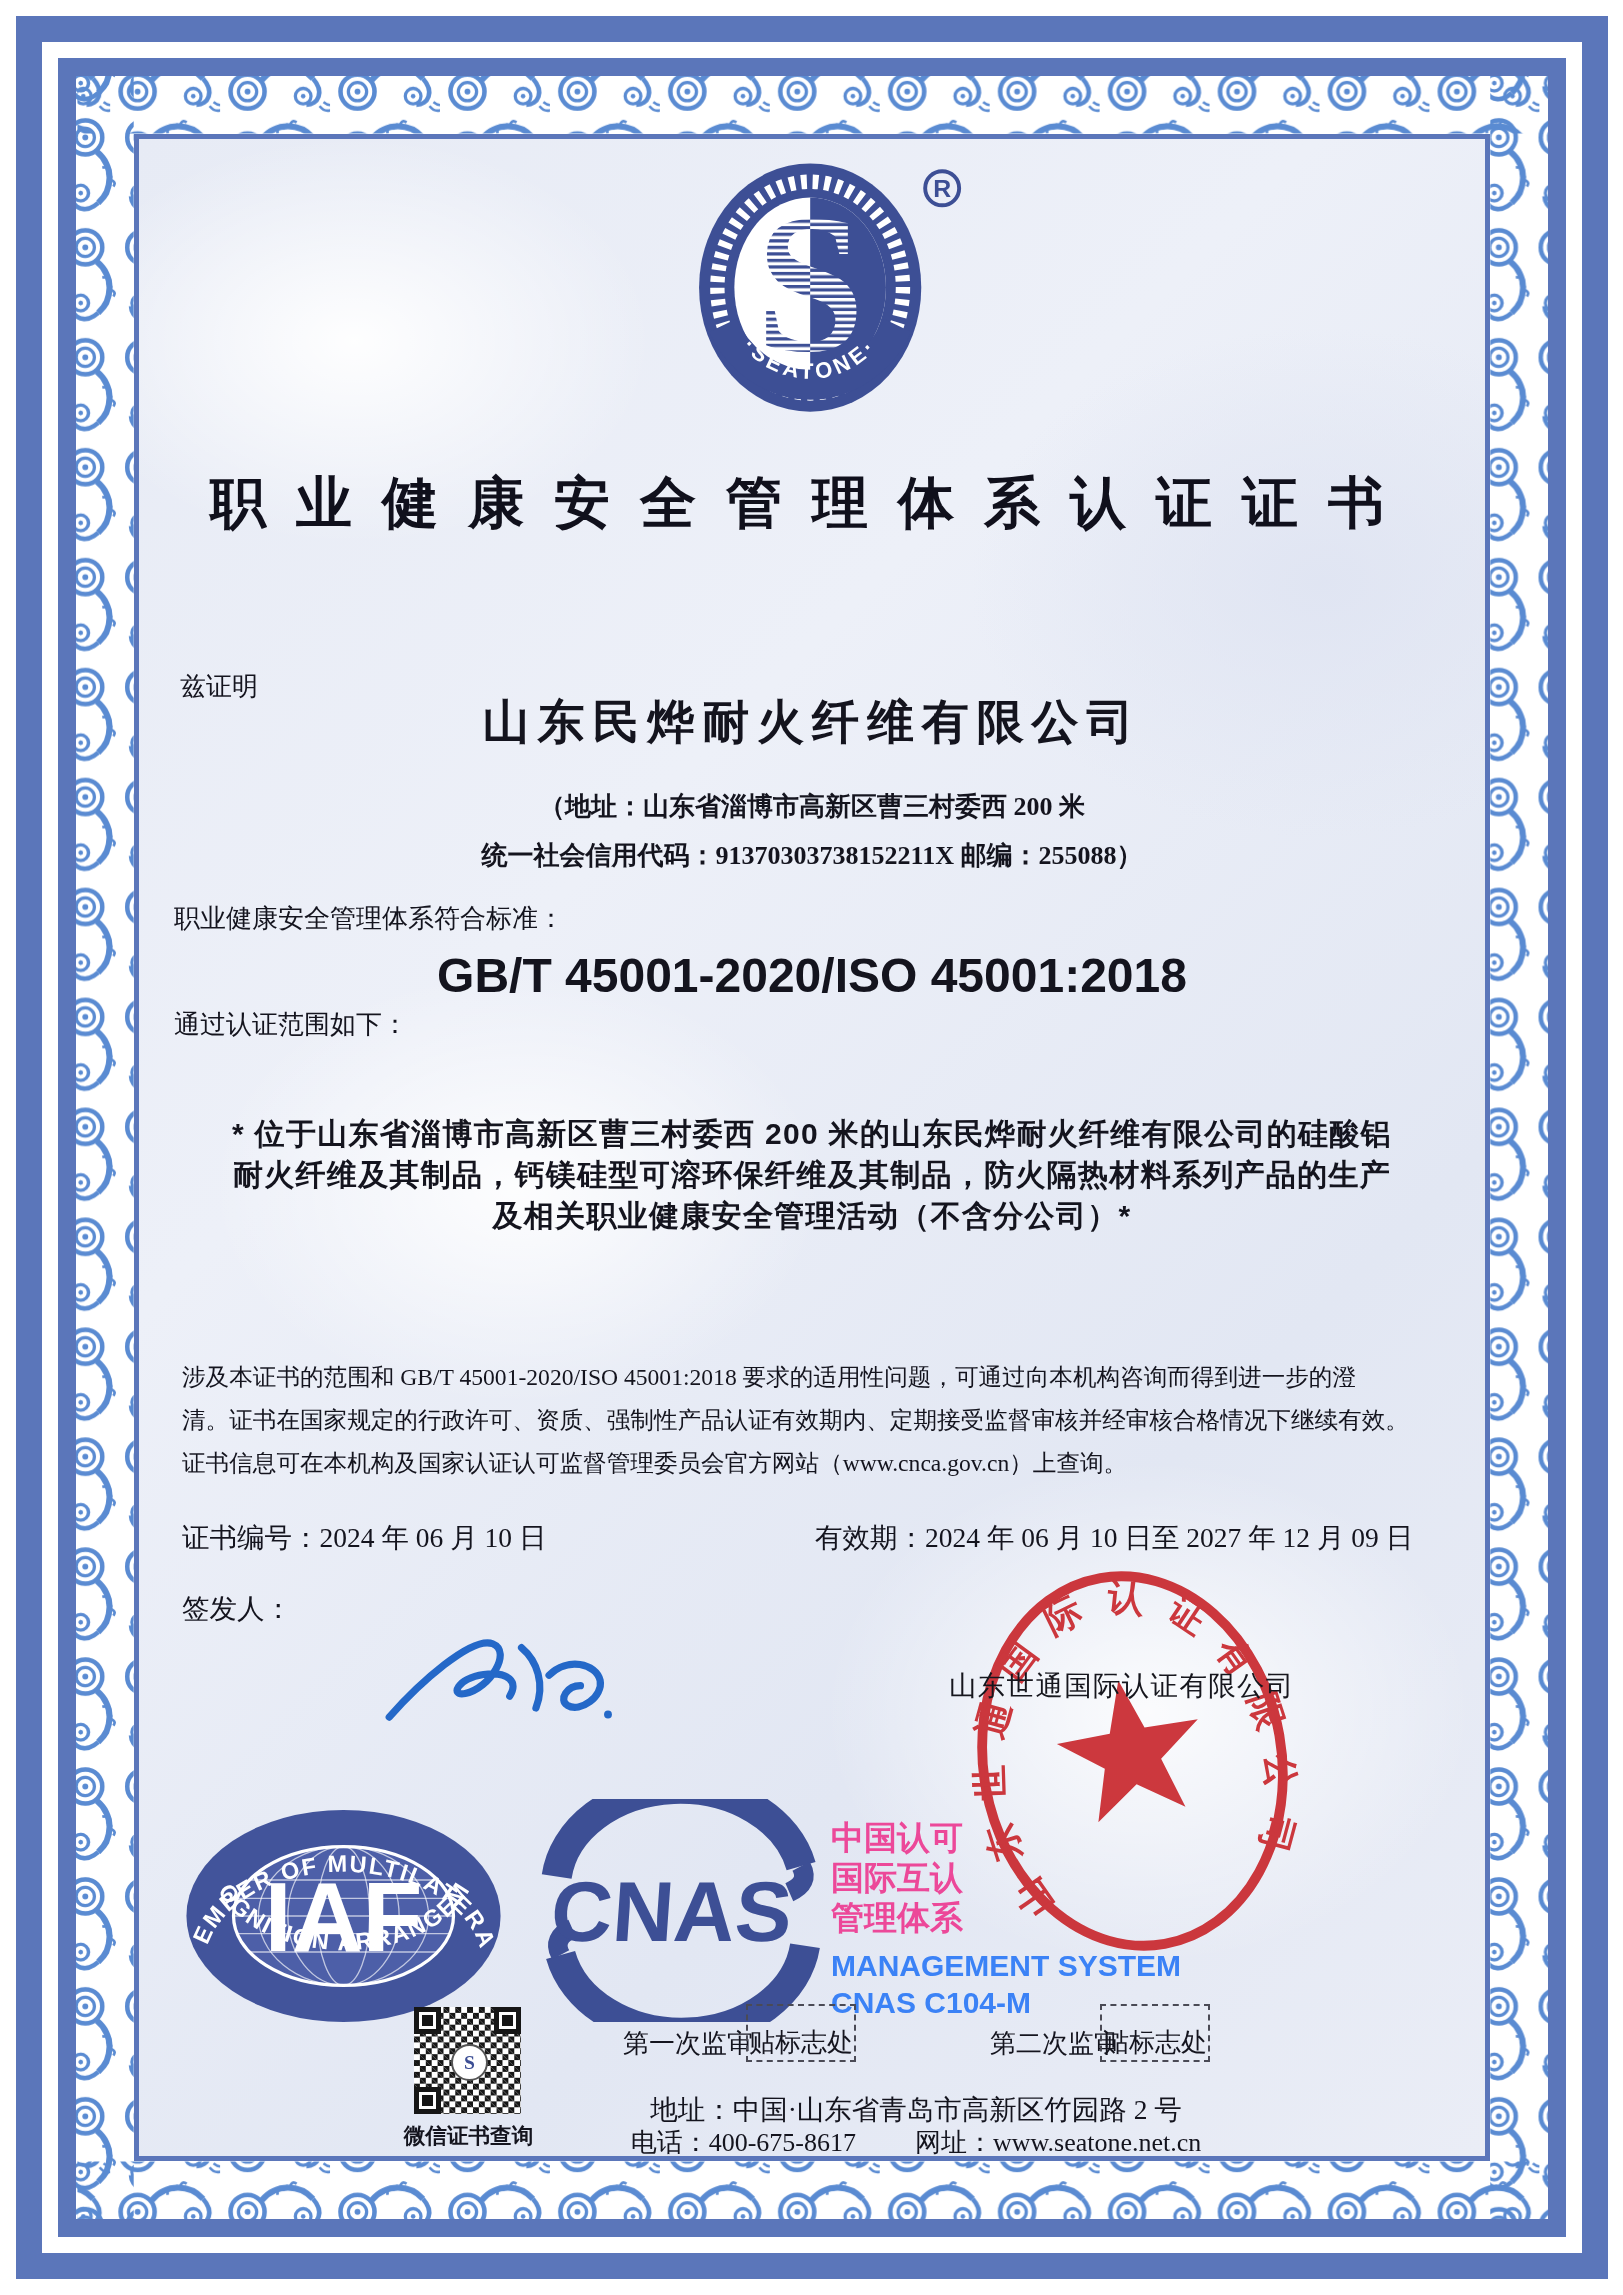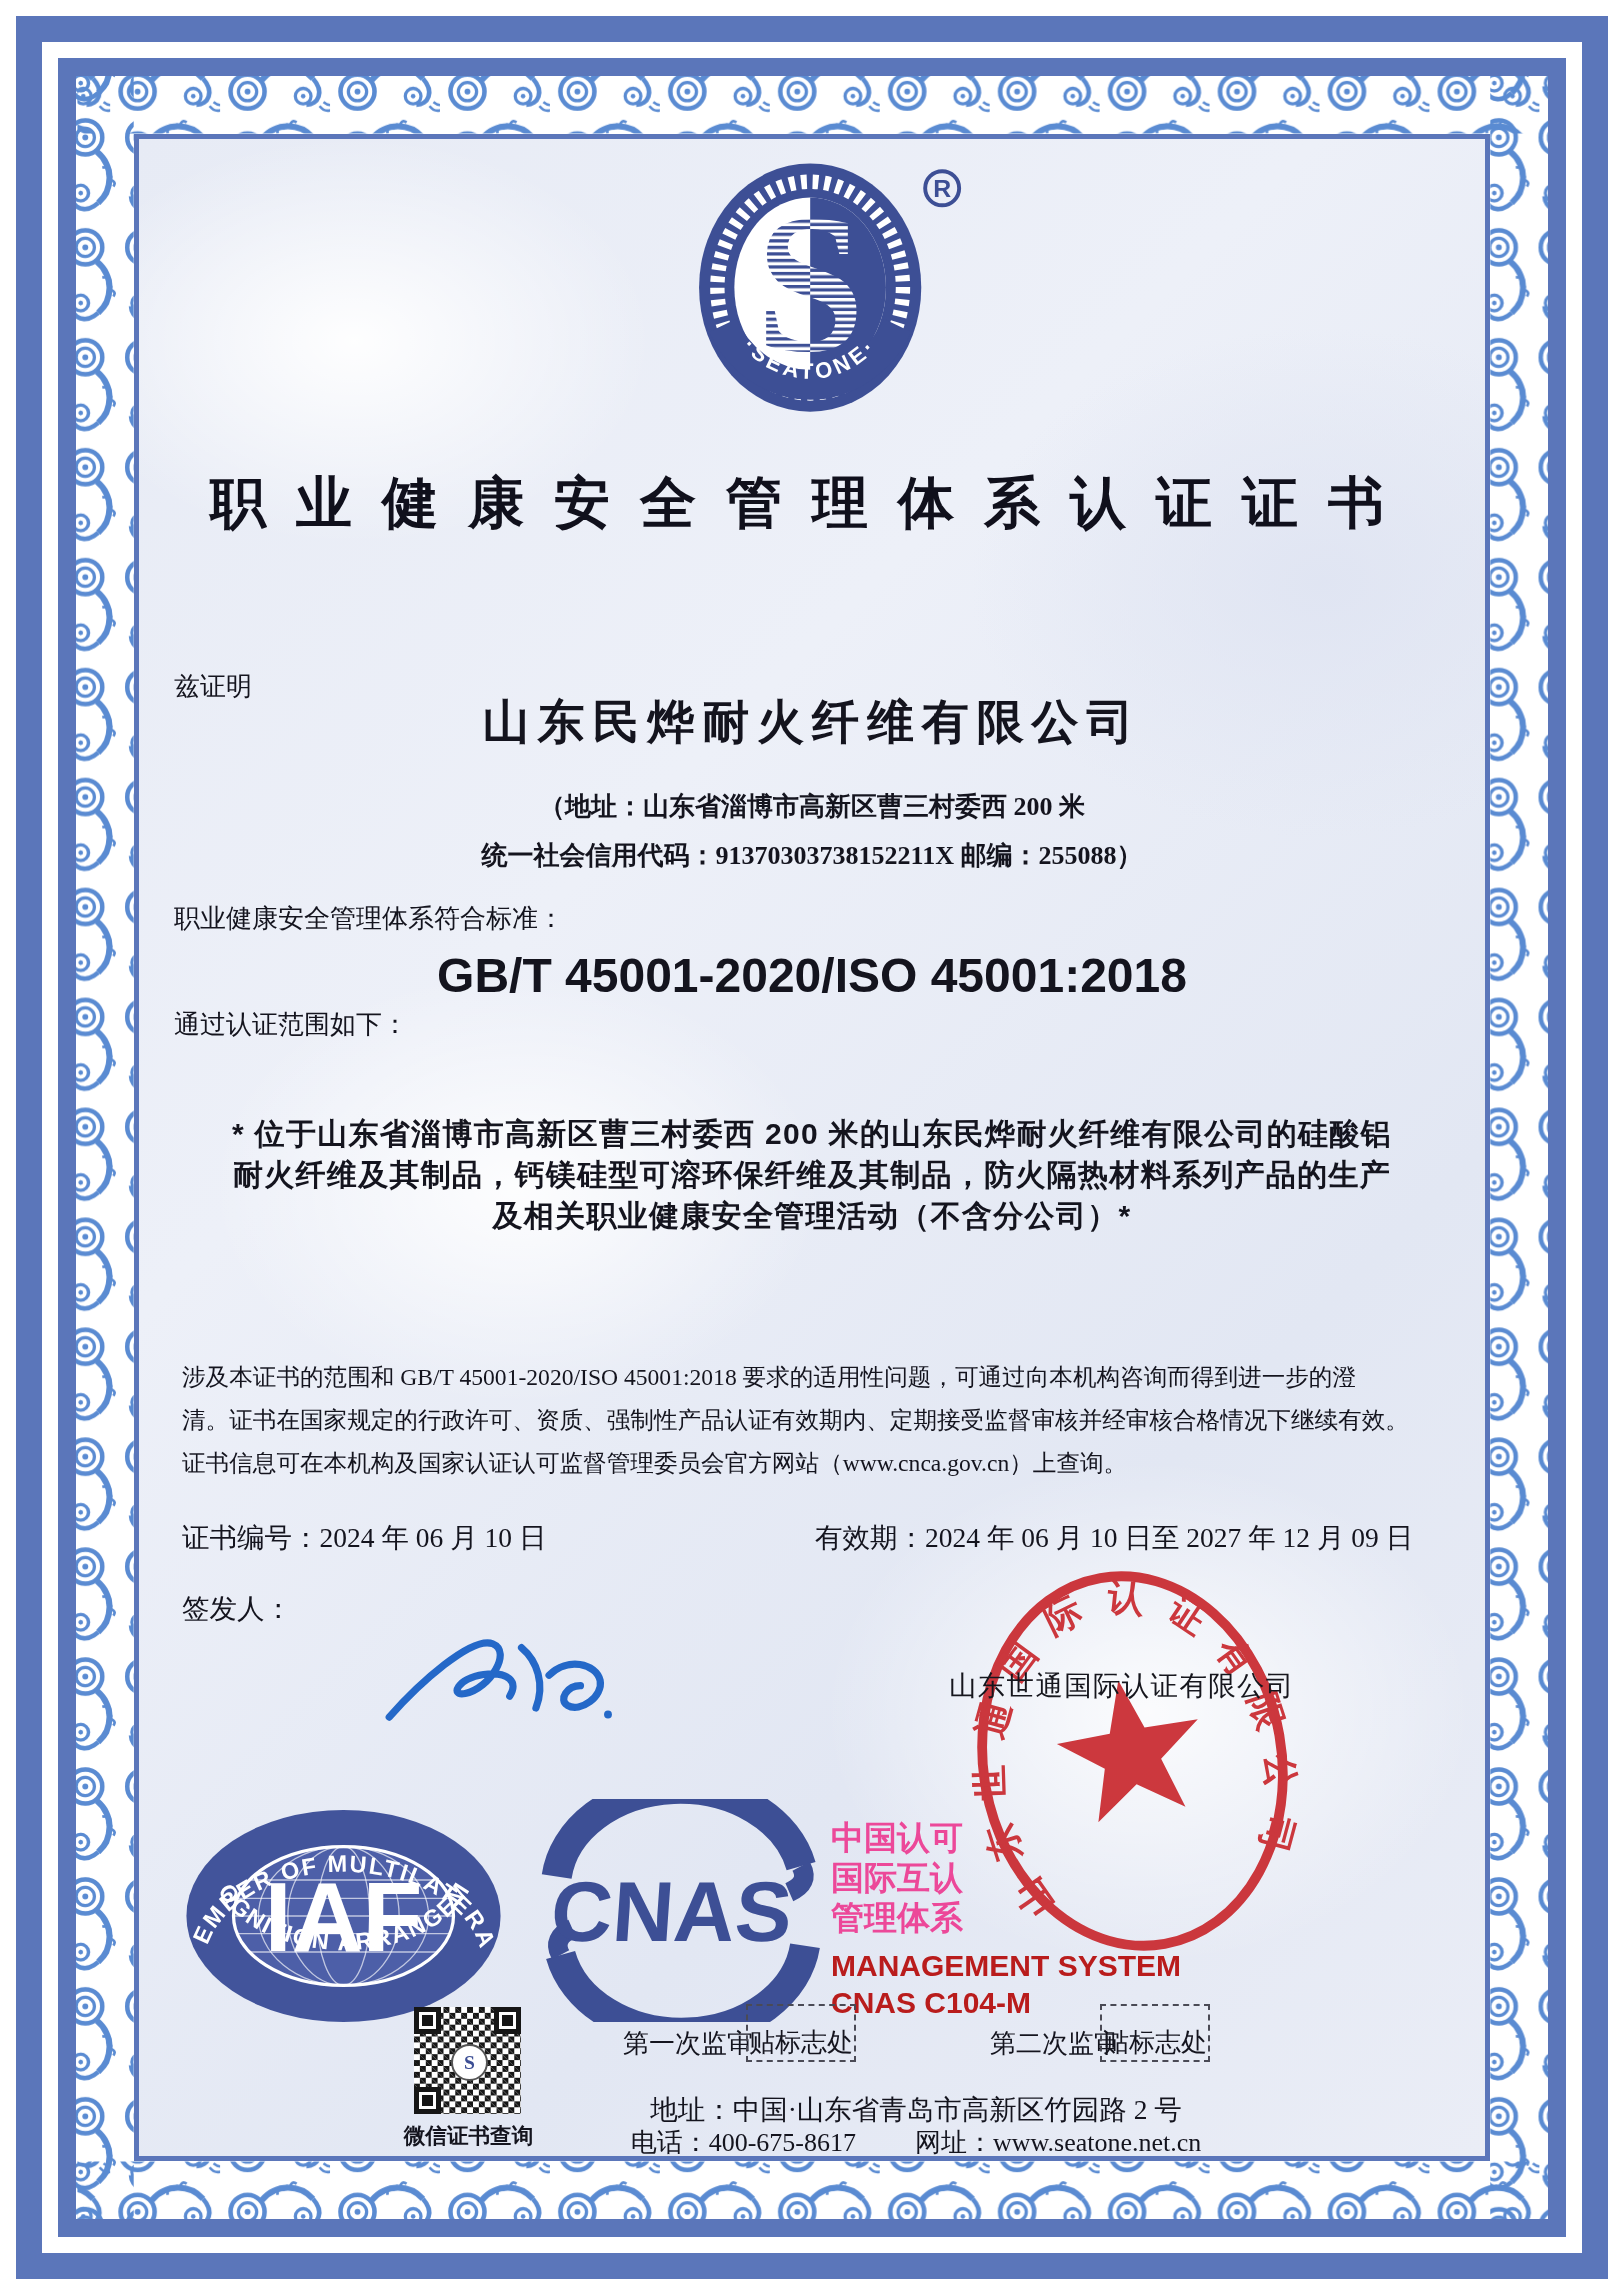--- a/index.html
+++ b/index.html
@@ -17,42 +17,42 @@
       radial-gradient(ellipse 589px 425px at 88% 22%, rgba(223,228,242,.9) 0%, rgba(223,228,242,0) 60%),
       radial-gradient(ellipse 556px 393px at 28% 52%, rgba(255,255,255,.9) 0%, rgba(255,255,255,0) 55%),
       radial-gradient(ellipse 589px 458px at 75% 78%, rgba(255,255,255,.85) 0%, rgba(255,255,255,0) 55%),
       linear-gradient(135deg,#e7ebf5 0%,#edf0f8 35%,#e2e7f3 70%,#eaedf6 100%);}
   .content{position:absolute;inset:0;z-index:3;}
   .abs{position:absolute;}
   
   .title{top:466px;left:50%;transform:translateX(-50%);white-space:nowrap;
          font-size:56px;font-weight:bold;letter-spacing:30px;color:#10101c;}
   .certno{top:594px;right:164px;font-size:30px;font-weight:bold;white-space:nowrap;}
-  .intro{top:669px;left:174px;font-size:26px;}
+  .intro{top:669px;left:180px;font-size:26px;}
   .company{top:691px;left:0;width:100%;text-align:center;font-size:47px;font-weight:bold;letter-spacing:7.9px;}
   .addr{top:789px;left:0;width:100%;text-align:center;font-size:26px;font-weight:bold;}
   .credit{top:838px;left:0;width:100%;text-align:center;font-size:26px;font-weight:bold;}
   .stdlabel{top:901px;left:174px;font-size:26px;}
   .stdcode{top:948px;left:0;width:100%;text-align:center;font-size:48px;font-weight:bold;
            font-family:"Liberation Sans","DejaVu Sans",sans-serif;}
   .scopelabel{top:1007px;left:174px;font-size:26px;}
   .scope{top:1113px;left:0;width:100%;text-align:center;font-size:30px;line-height:41px;font-weight:bold;
          font-family:"Liberation Sans","DejaVu Sans",sans-serif;letter-spacing:1.3px;}
   .notes{top:1356px;left:182px;width:1267px;font-size:23.6px;line-height:43px;}
   .issue{top:1520px;left:182px;font-size:27.5px;white-space:nowrap;}
   .valid{top:1520px;left:815px;font-size:27.5px;white-space:nowrap;}
   .signer{top:1591px;left:182px;font-size:27.5px;}
   .sig-svg{top:1611px;left:380px;z-index:4;}
   .stamp-svg{top:1558px;left:969px;transform:rotate(-10deg);z-index:4;opacity:.92;}
   .issuer{top:1668px;left:949px;font-size:27.5px;z-index:5;color:#16161d;letter-spacing:1.3px;}
   .iaf-svg{top:1808px;left:185px;z-index:4;}
   .cnas-svg{top:1799px;left:541px;z-index:4;}
   .cnas-text{top:1818px;left:831px;z-index:4;font-family:"Liberation Sans","DejaVu Sans",sans-serif;}
   .cnas-text .cn{font-size:33px;line-height:40px;font-weight:bold;color:#ec4899;}
-  .cnas-text .en{font-size:30px;font-weight:bold;margin-top:9.2px;line-height:37px;color:#b91c1c;}
+  .cnas-text .en{font-size:30px;font-weight:bold;margin-top:9.2px;line-height:37px;color:#3b82f6;}
   
   .qr{top:2007px;left:414px;width:107px;height:107px;background-color:#fff;z-index:4;
       background-image:linear-gradient(45deg,#161616 25%,transparent 25% 75%,#161616 75%),
                        linear-gradient(45deg,#161616 25%,transparent 25% 75%,#161616 75%);
       background-position:0 0,5.9px 5.9px;background-size:11.8px 11.8px;}
   .finder{position:absolute;width:17px;height:17px;border:5.2px solid #161616;background:#fff;}
   .finder::after{content:"";position:absolute;inset:2.6px;background:#161616;}
   .f-tl{left:0;top:0;} .f-tr{right:0;top:0;} .f-bl{left:0;bottom:0;}
   .qr-center{position:absolute;left:37px;top:37px;width:33px;height:33px;border-radius:50%;
              background:#fff;border:2px solid #555;display:flex;align-items:center;justify-content:center;

